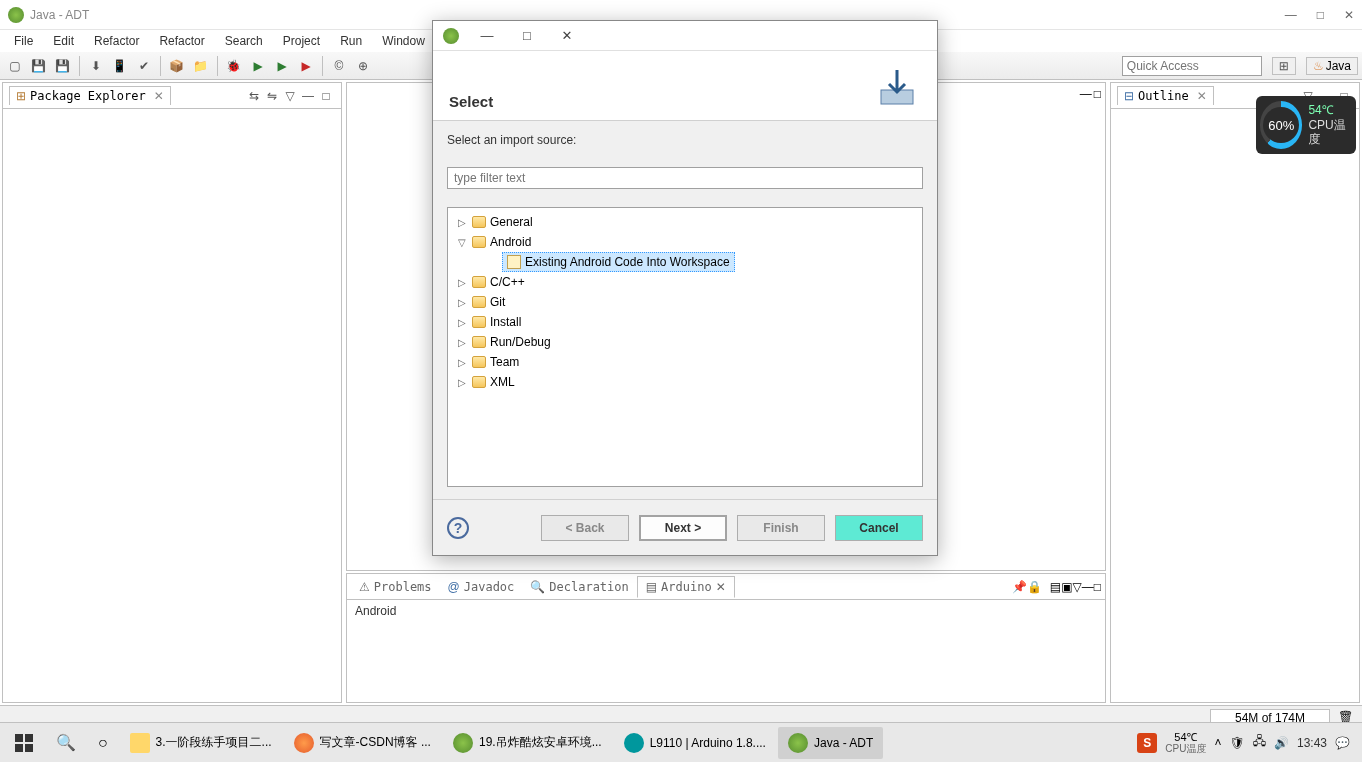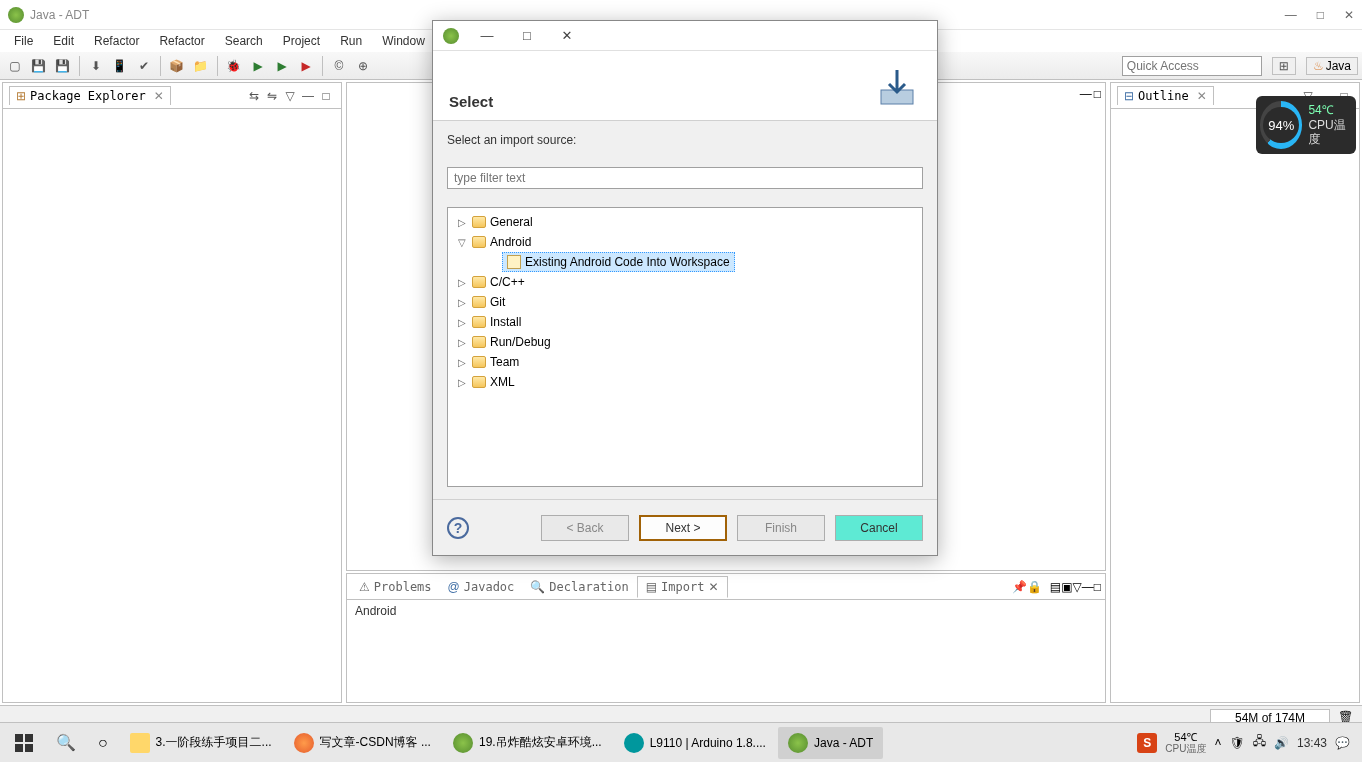--- a/index.html
+++ b/index.html
@@ -57,22 +57,22 @@
 .dialog-body .prompt { color: #333; margin-bottom: 2px; }
 .filter-input { width: 100%; height: 22px; border: 1px solid #a0a0a0; padding: 0 6px; color: #888; background: #fff; }
 .tree-box { flex: 1; border: 1px solid #a0a0a0; background: #fff; padding: 4px 6px; overflow: auto; }
 .tree-node { display: flex; align-items: center; gap: 4px; height: 20px; padding-left: 4px; }
 .tree-node .arrow { width: 10px; color: #666; font-size: 10px; }
 .tree-node .folder-icon { width: 14px; height: 12px; background: linear-gradient(#ffe9a8,#f5c65c); border: 1px solid #d4a23c; border-radius: 2px; }
 .tree-leaf { display: inline-flex; align-items: center; gap: 4px; margin-left: 48px; height: 20px; padding: 0 4px; background: #cce8ff; border: 1px dotted #3399ff; }
 .tree-leaf .leaf-icon { width: 14px; height: 14px; background: #fff3c4; border: 1px solid #c0a050; }
 .dialog-footer { height: 56px; border-top: 1px solid #d0d0d0; background: #f0f0f0; display: flex; align-items: center; padding: 0 14px; gap: 10px; }
 .help-icon { width: 22px; height: 22px; border: 2px solid #4a6a9e; border-radius: 50%; color: #4a6a9e; display: flex; align-items: center; justify-content: center; font-weight: bold; font-size: 14px; }
-.dlg-btn { width: 88px; height: 26px; border: 1px solid #adadad; background: #e9e9e9; color: #888; display: flex; align-items: center; justify-content: center; }
-.dlg-btn.primary { border: 2px solid #a16207; color: #333; background: #fdfdfd; }
+.dlg-btn { width: 88px; height: 26px; border: 1px solid #adadad; background: #e9e9e9; color: #888; display: flex; align-items: center; justify-content: center; font-weight: bold; }
+.dlg-btn.primary { border: 2px solid #a3a3a3; color: #333; background: #fdfdfd; }
 .dlg-btn.enabled { color: #333; background: #5eead4; }
 .cpu-widget { position: absolute; right: 6px; top: 96px; width: 100px; height: 58px; background: #2b2b2b; border-radius: 6px; display: flex; align-items: center; padding: 4px; gap: 6px; z-index: 50; }
 .cpu-ring { width: 48px; height: 48px; border-radius: 50%; background: conic-gradient(#29b6f6 0% 60%, #444 60% 100%); display: flex; align-items: center; justify-content: center; }
 .cpu-ring .inner { width: 36px; height: 36px; border-radius: 50%; background: #2b2b2b; display: flex; align-items: center; justify-content: center; color: #fff; font-size: 13px; }
 .cpu-info { color: #ddd; font-size: 11px; line-height: 1.2; }
 .cpu-info .deg { color: #7cffb2; }
 .icon-generic { font-size: 12px; color: #555; }
 svg { display: block; }
 </style>
 </head>
@@ -192,21 +192,21 @@
         <div class="tab">
             <span style="color:#3f6ea5;">@</span>
             <span style="font-family:monospace;">Javadoc</span>
           </div>
         <div class="tab">
             <span>🔍</span>
             <span style="font-family:monospace;">Declaration</span>
           </div>
         <div class="tab active">
             <span>▤</span>
-            <span style="font-family:monospace;">Import</span>
+            <span style="font-family:monospace;">Arduino</span>
             <span class="close-x">✕</span>
           </div>
         <div class="spacer"></div>
         <div class="mini-btn">📌</div>
         <div class="mini-btn">🔒</div>
         <div style="width:8px;"></div>
         <div class="mini-btn">▤</div>
         <div class="mini-btn">▣</div>
         <div class="mini-btn">▽</div>
         <div class="mini-btn">—</div>
@@ -305,21 +305,21 @@
     <div style="flex:1;"></div>
     <div class="dlg-btn">&lt; Back</div>
     <div class="dlg-btn primary">Next &gt;</div>
     <div class="dlg-btn">Finish</div>
     <div class="dlg-btn enabled">Cancel</div>
   </div>
 </div>
 
 <div class="cpu-widget">
   <div class="cpu-ring">
-      <div class="inner">94%</div>
+      <div class="inner">60%</div>
     </div>
   <div class="cpu-info">
     <div class="deg">54℃</div>
     <div>CPU温度</div>
   </div>
 </div>
 
 <div class="taskbar">
   <div class="tb-item">
       <svg class="tb-icon" viewBox="0 0 20 20">

